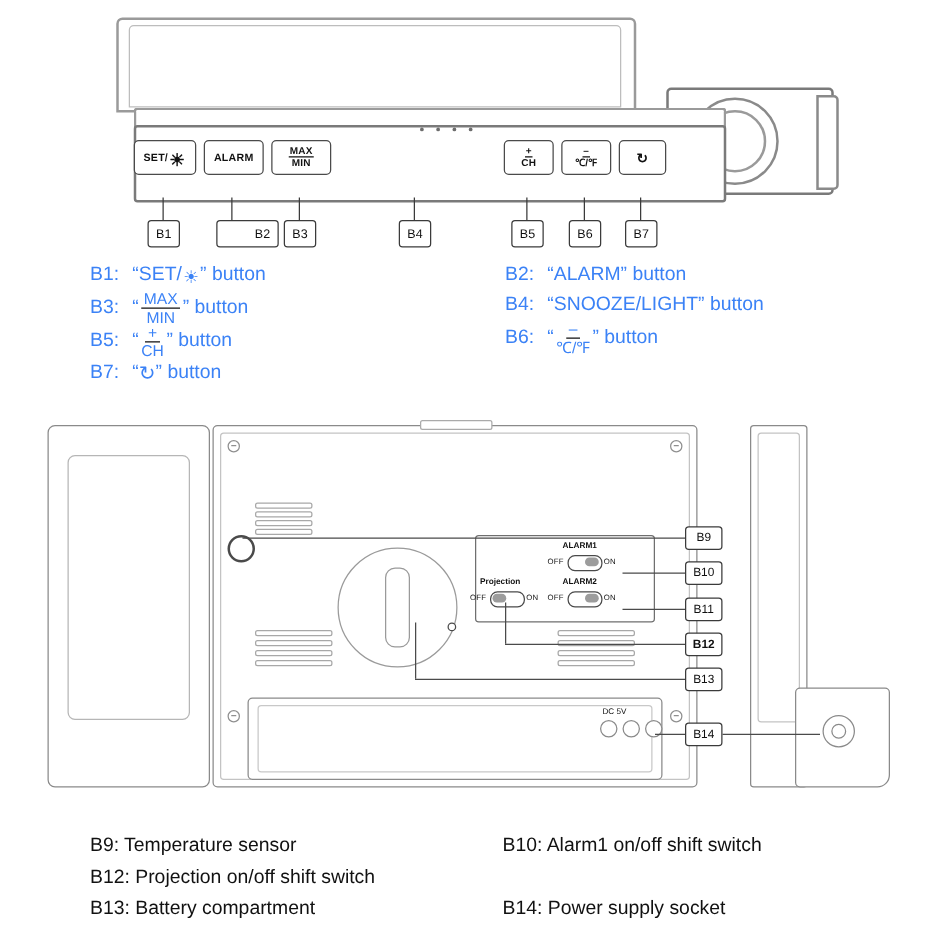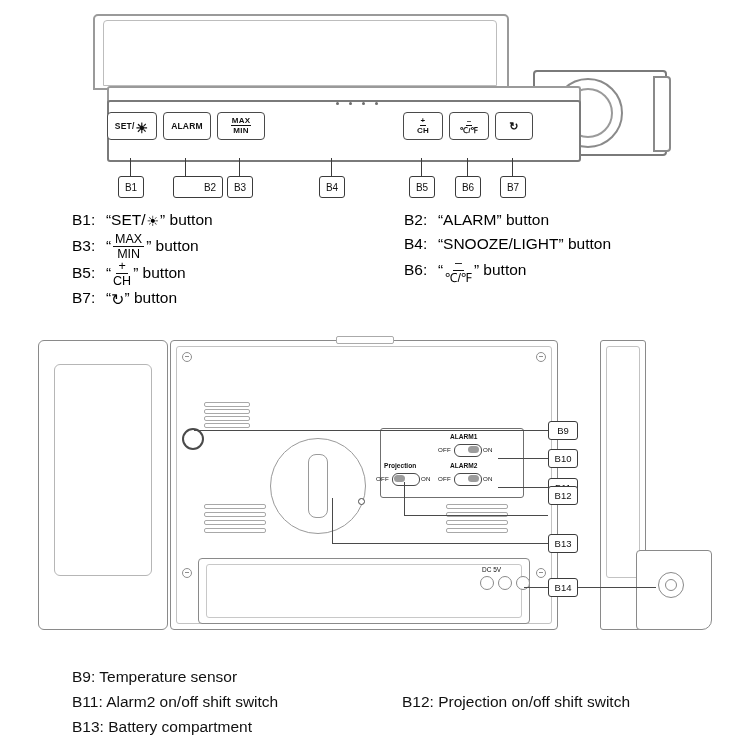--- a/index.html
+++ b/index.html
@@ -60,21 +60,21 @@
   .dots i{display:block;width:3px;height:3px;border-radius:50%;background:#6d6d6d;}
 
   
   .cal{
     position:absolute;width:24px;height:20px;border:1.3px solid #3b3b3b;border-radius:3px;background:#fff;
     display:flex;align-items:center;justify-content:center;font-size:10px;color:#111;
   }
   .cal-stem{position:absolute;width:1.4px;background:#3b3b3b;}
 
   
-  .legend{position:absolute;font-size:15.5px;color:#000000;line-height:1.55;}
+  .legend{position:absolute;font-size:15.5px;color:#3b82f6;line-height:1.55;}
   .legend .row{display:flex;align-items:center;white-space:nowrap;}
   .legend .lab{margin-right:2px;}
   .frac-inline{display:inline-flex;flex-direction:column;align-items:center;line-height:1.0;vertical-align:middle;
                margin:0 2px;position:relative;top:1px;}
   .frac-inline .num{border-bottom:1.3px solid #111;font-size:12.5px;padding:0 2px;}
   .frac-inline .den{font-size:12.5px;padding-top:1px;}
   .sun{display:inline-block;position:relative;top:2px;margin:0 1px;font-size:14px;}
   .loopicon{display:inline-block;font-size:16px;position:relative;top:2px;}
 
   
@@ -330,44 +330,45 @@
   <div class="tag" style="left:548px;top:449px;">
     <span>B10</span>
     </div>
   <div class="lead" style="left:498px;top:458px;width:50px;"></div>
 
   <div class="tag" style="left:548px;top:478px;">
     <span>B11</span>
     </div>
   <div class="lead" style="left:498px;top:487px;width:50px;"></div>
 
-  <div class="tag" style="left:548px;top:486px;">
+  <div class="tag" style="left:548px;top:506px;font-weight:bold;">
     <span>B12</span>
     </div>
   <div class="lead" style="left:404px;top:515px;width:144px;"></div>
   <div class="leadv" style="left:404px;top:482px;height:33px;"></div>
 
   <div class="tag" style="left:548px;top:534px;">
     <span>B13</span>
     </div>
   <div class="lead" style="left:332px;top:543px;width:216px;"></div>
   <div class="leadv" style="left:332px;top:498px;height:45px;"></div>
 
   <div class="tag" style="left:548px;top:578px;">
     <span>B14</span>
     </div>
   <div class="lead" style="left:524px;top:587px;width:24px;"></div>
   <div class="lead" style="left:578px;top:587px;width:78px;"></div>
 
   <div class="bottom-legend">
     <div class="bl-row">
       <div class="bl-col">B9: Temperature sensor</div>
+      <div class="bl-col">B10: Alarm1 on/off shift switch</div>
     </div>
     <div class="bl-row">
-      <div class="bl-col">B11: Alarm2 on/off shift switch</div>
       <div class="bl-col">B12: Projection on/off shift switch</div>
     </div>
     <div class="bl-row">
       <div class="bl-col">B13: Battery compartment</div>
+      <div class="bl-col">B14: Power supply socket</div>
     </div>
   </div>
 
 </div>
 
 </body></html>

